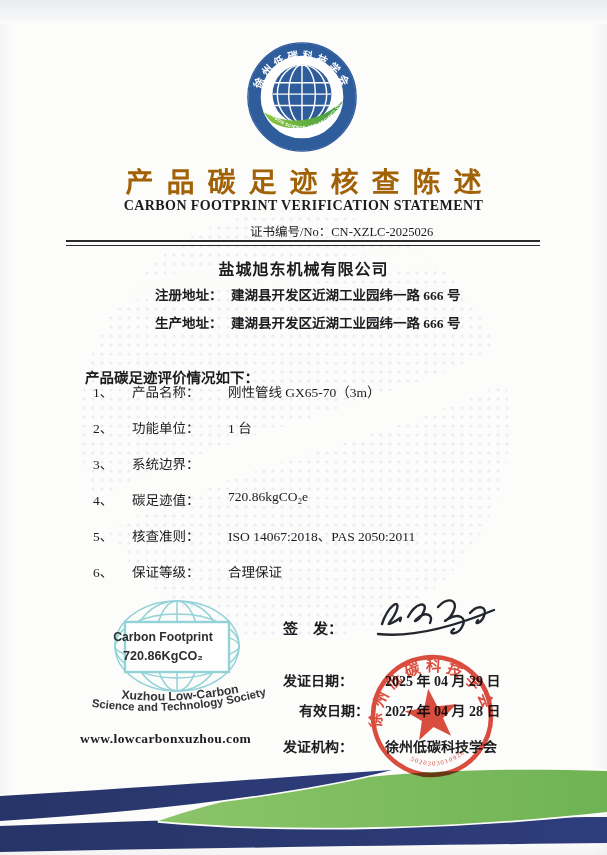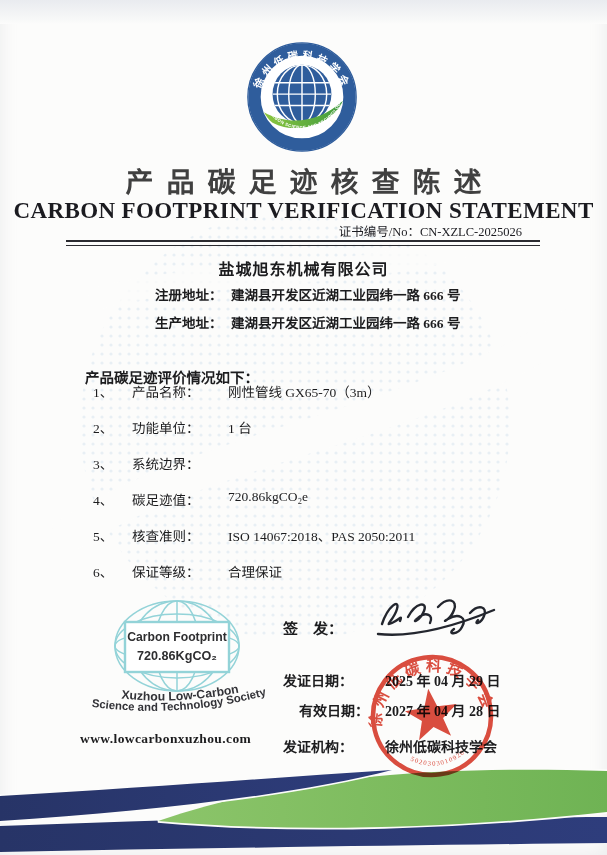--- a/index.html
+++ b/index.html
@@ -17,28 +17,28 @@
   .top-band{position:absolute;left:0;top:0;width:607px;height:24px;
     background:linear-gradient(#e9ebef,#f7f8f8 80%,#fcfcfb);}
   
   .watermark{position:absolute;left:0;top:0;z-index:0;}
   
   .logo{position:absolute;left:245px;top:40px;width:114px;height:114px;z-index:2;}
   
   .title{
     position:absolute;left:0;top:160px;width:607px;text-align:center;
     font-size:28px;font-weight:bold;letter-spacing:13px;text-indent:13px;
-    color:#404040;z-index:2;
+    color:#a16207;z-index:2;
   }
   .subtitle{
     position:absolute;left:0;top:198px;width:607px;text-align:center;
-    font-size:23px;font-weight:600;letter-spacing:.4px;color:#1b1b20;z-index:2;
+    font-size:14px;font-weight:600;letter-spacing:.4px;color:#1b1b20;z-index:2;
   }
   .cert-line{
-    position:absolute;left:250px;top:221px;width:272px;text-align:right;
+    position:absolute;left:250px;top:221px;width:272px;
     font-size:12.5px;color:#1b1b20;z-index:2;
   }
   .double-rule{
     position:absolute;left:66px;top:240px;width:474px;height:3px;
     border-top:2px solid #2b2b30;border-bottom:1px solid #2b2b30;z-index:2;
   }
   
   .company{
     position:absolute;left:0;top:256px;width:607px;text-align:center;
     font-size:16px;font-weight:bold;letter-spacing:1px;z-index:2;
@@ -47,21 +47,21 @@
   .addr-row{display:grid;grid-template-columns:76px auto;margin-bottom:8px;white-space:nowrap;}
   
   .section-heading{
     position:absolute;left:85px;top:366px;font-size:14.5px;font-weight:bold;z-index:2;
   }
   .items{position:absolute;left:93px;top:381px;z-index:2;font-size:13.5px;}
   .item-row{display:grid;grid-template-columns:39px 96px auto;margin-bottom:16px;white-space:nowrap;}
   
   .badge-globe{position:absolute;left:107px;top:598px;z-index:1;}
   .badge-box-text{
-    position:absolute;left:125px;top:620px;width:104px;height:52px;z-index:2;
+    position:absolute;left:111px;top:620px;width:104px;height:52px;z-index:2;
     display:flex;flex-direction:column;align-items:center;justify-content:center;
     font-family:"Liberation Sans","DejaVu Sans",sans-serif;font-weight:bold;color:#2e2e30;
   }
   .badge-box-text .b1{font-size:12.2px;}
   .badge-box-text .b2{font-size:12.6px;margin-top:5px;}
   .badge-org{position:absolute;left:83px;top:682px;z-index:2;}
   .website{
     position:absolute;left:80px;top:731px;width:196px;text-align:left;
     font-size:13.5px;font-weight:600;letter-spacing:.4px;z-index:2;
   }

